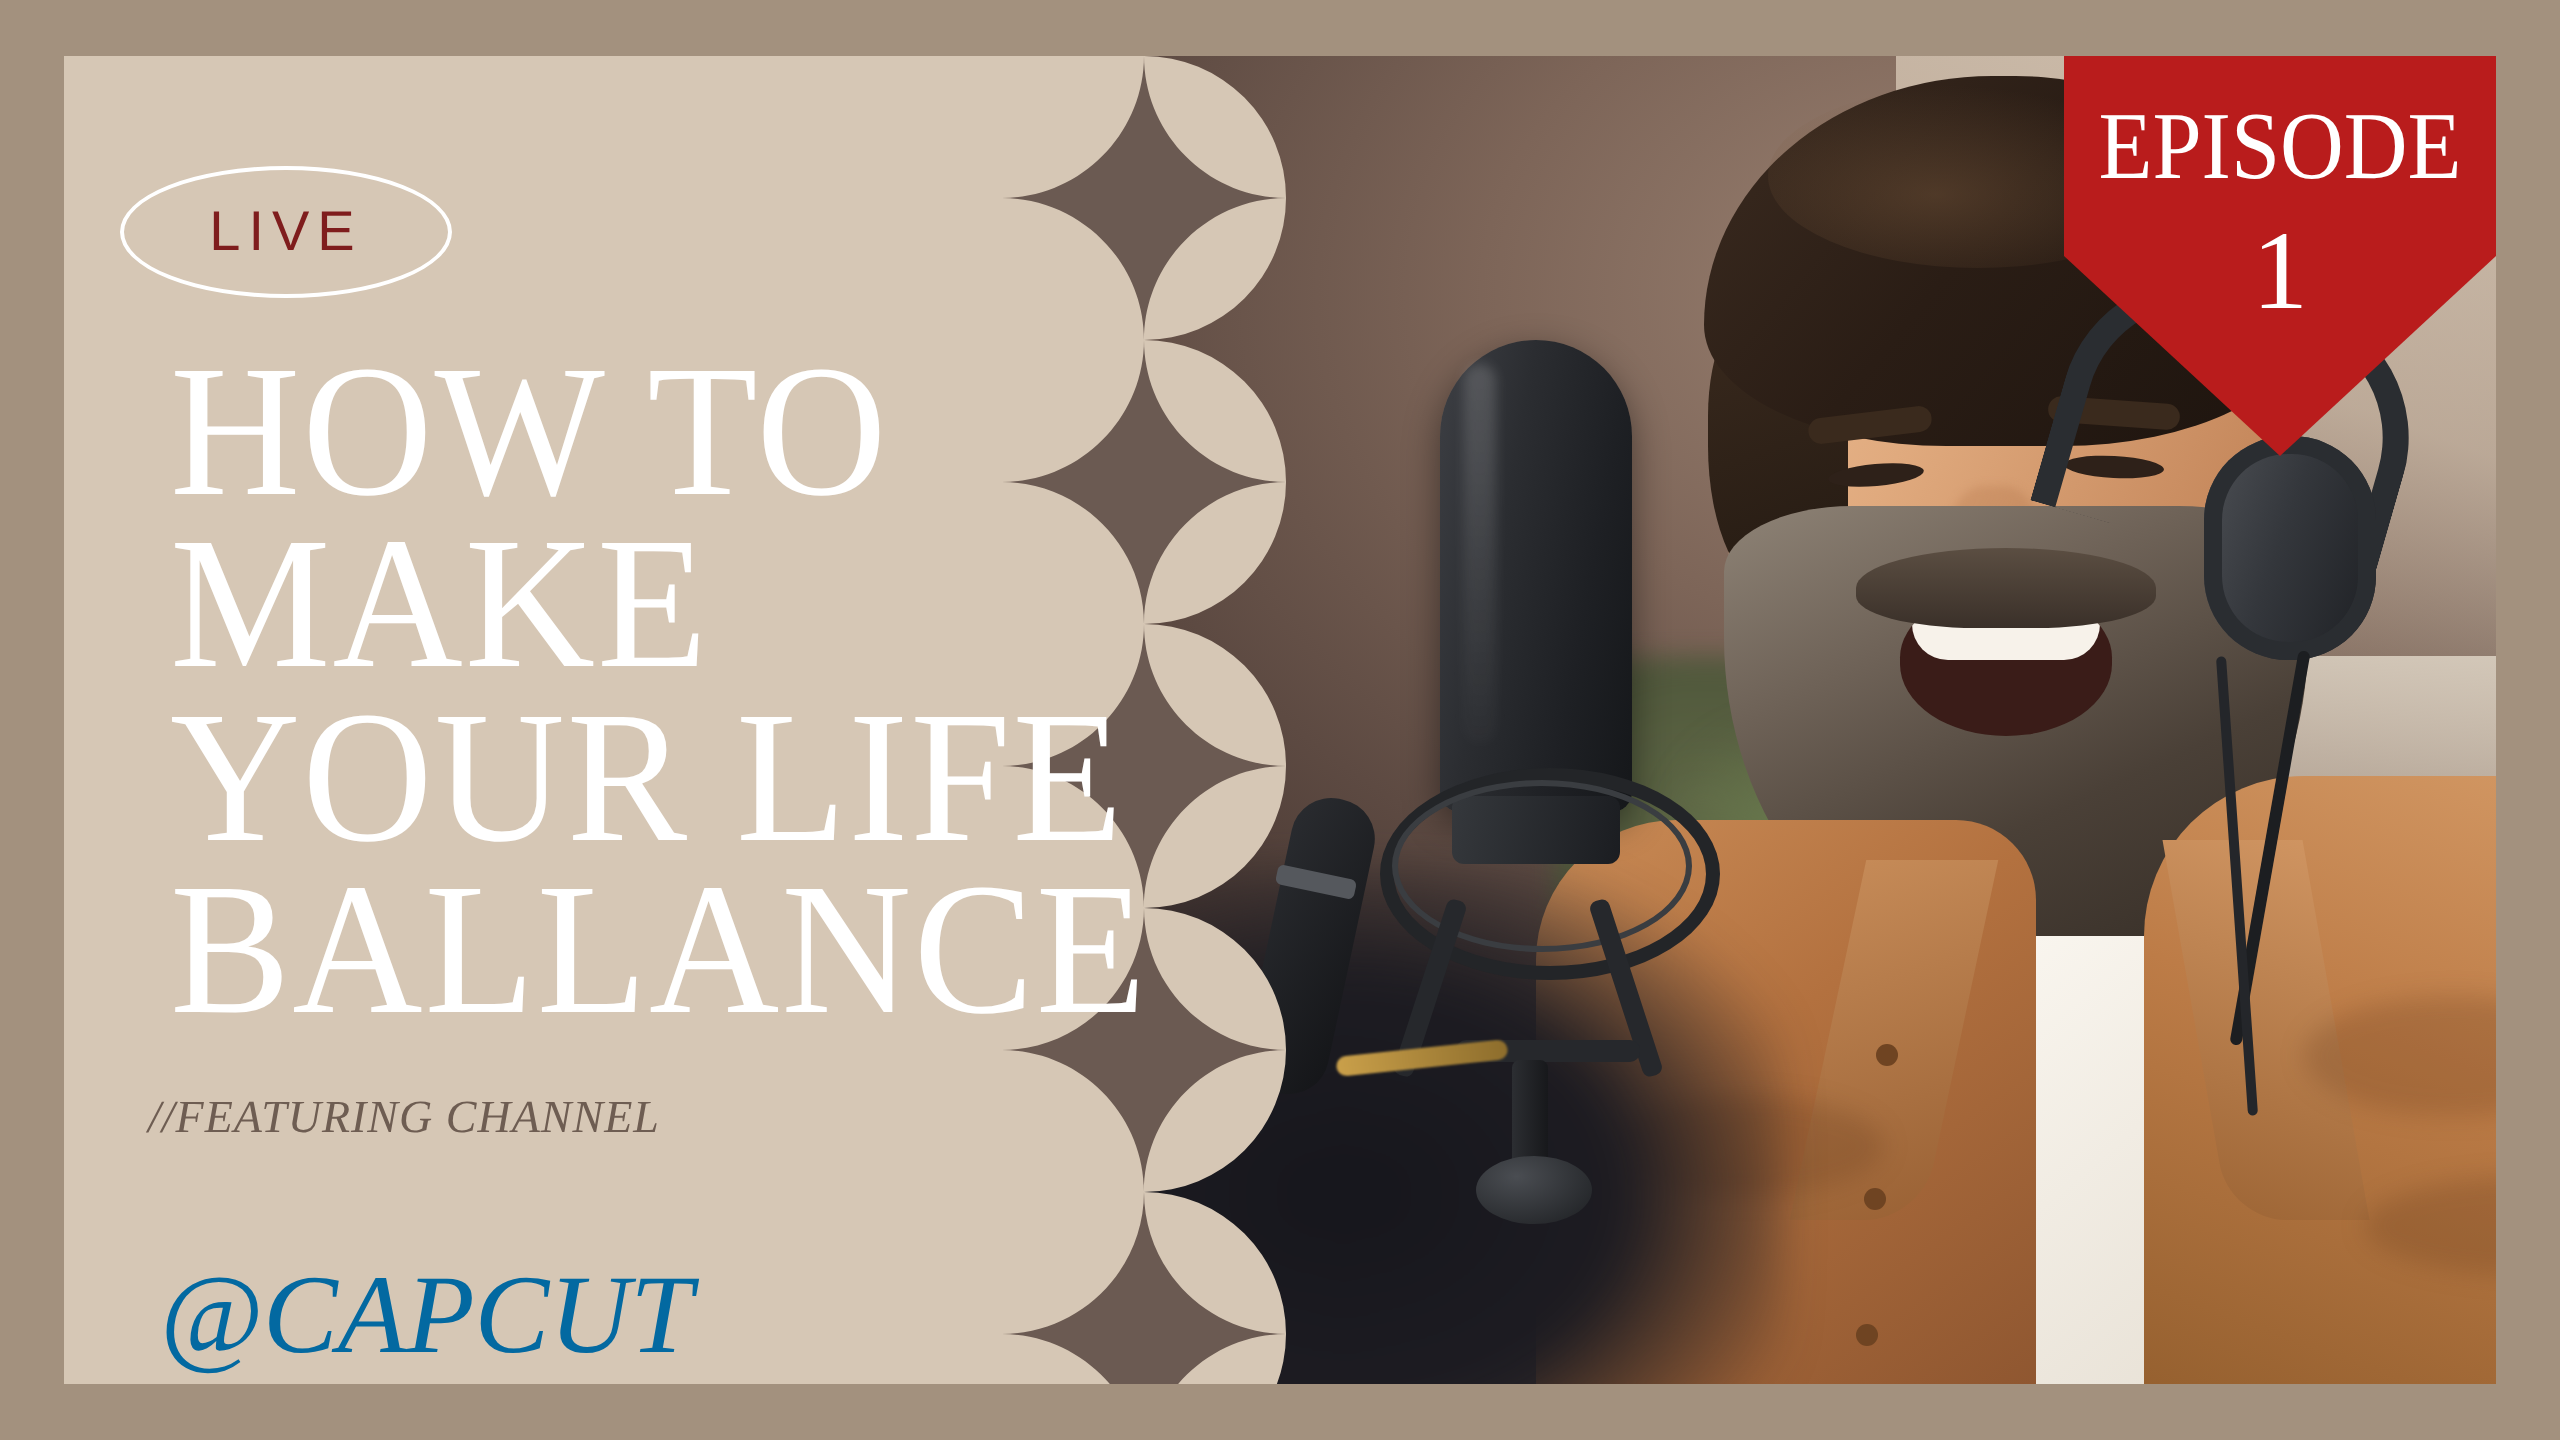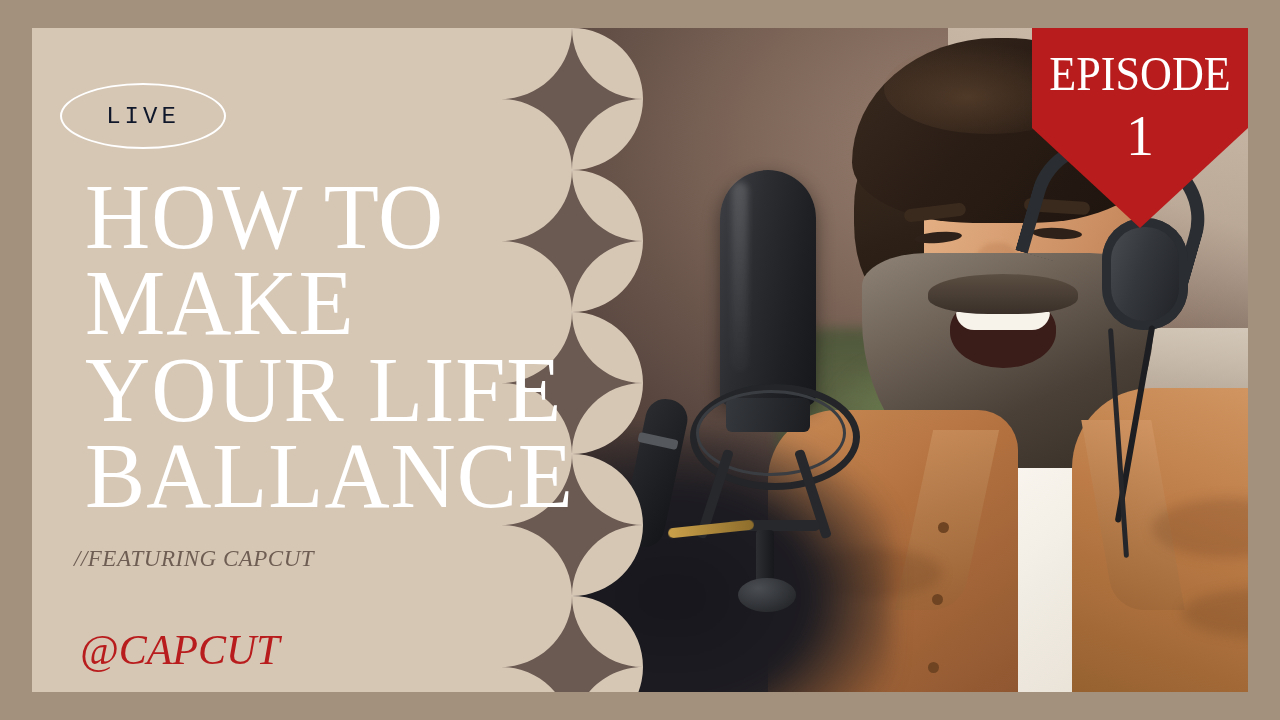--- a/index.html
+++ b/index.html
@@ -359,23 +359,23 @@
     top: 55px;
     width: 162px;
     height: 62px;
     border: 2px solid #ffffff;
     border-radius: 50%;
     display: flex;
     align-items: center;
     justify-content: center;
   }
   .live-text {
-    color: #0f172a;
-    font-family: Liberation Mono, monospace;
-    font-size: 24px;
+    color: #7f1d1d;
+    font-family: Liberation Sans, sans-serif;
+    font-size: 28px;
     letter-spacing: 4px;
     font-weight: 400;
   }
 
   
   .headline {
     position: absolute;
     left: 28px;
     top: 145px;
     width: 470px;
@@ -402,25 +402,25 @@
     font-family: "Liberation Serif", serif;
     font-style: italic;
     font-weight: 400;
     font-size: 23px;
     letter-spacing: .5px;
   }
   .handle {
     position: absolute;
     left: 48px;
     top: 598px;
-    color: #b91c1c;
+    color: #0369a1;
     font-family: "Liberation Serif", serif;
     font-style: italic;
     font-weight: 400;
-    font-size: 42px;
+    font-size: 56px;
     letter-spacing: 0px;
   }
 
   
   .episode-badge {
     position: absolute;
     left: 1000px;
     top: 0;
     width: 216px;
     height: 200px;
@@ -566,21 +566,21 @@
       <span class="live-text">LIVE</span>
     </div>
 
     <div class="headline">
       <div class="headline-line">HOW TO</div>
       <div class="headline-line">MAKE</div>
       <div class="headline-line">YOUR LIFE</div>
       <div class="headline-line">BALLANCE</div>
     </div>
 
-    <div class="featuring">//FEATURING CAPCUT</div>
+    <div class="featuring">//FEATURING CHANNEL</div>
     <div class="handle">@CAPCUT</div>
 
     <div class="episode-badge">
       <div class="episode-word">EPISODE</div>
       <div class="episode-num">1</div>
     </div>
 
 
   </div>
 </div>

